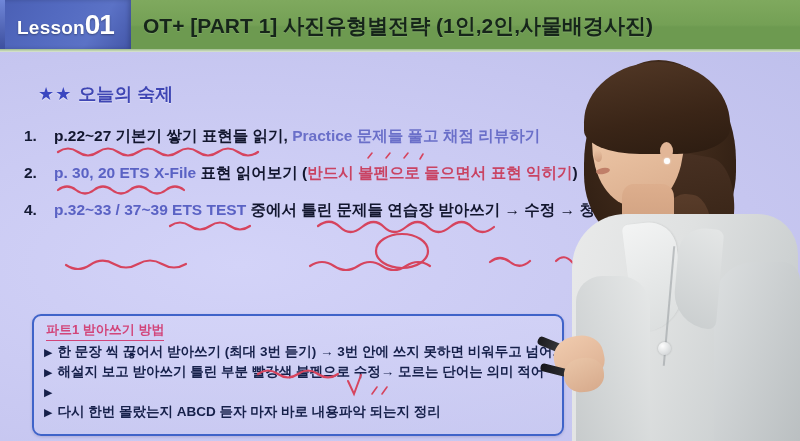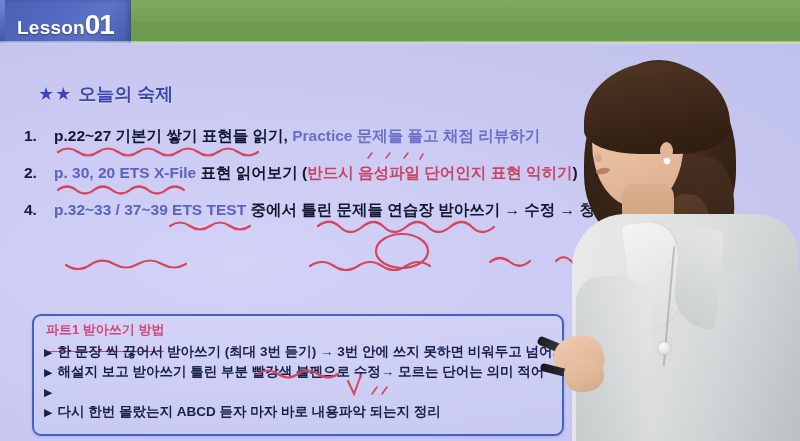--- a/index.html
+++ b/index.html
@@ -7,21 +7,21 @@
     width:800px;height:441px;overflow:hidden;
     font-family:"Liberation Sans","DejaVu Sans",sans-serif;
     background:#c9caf2;
   }
   .screen{position:relative;width:800px;height:441px;overflow:hidden;
     background:
       radial-gradient(ellipse 120% 90% at 30% 60%, #d3d3f8 0%, #c6c6f0 55%, #b9bbe9 100%);
   }
 
   
-  .header{position:absolute;left:0;top:0;width:800px;height:44px;
+  .header{position:absolute;left:0;top:0;width:800px;height:52px;
     background:linear-gradient(180deg,#7fa95e 0%,#74a055 48%,#6d9a50 52%,#6d9a50 100%);
     overflow:hidden;}
   .header:after{content:"";position:absolute;left:0;bottom:0;width:100%;height:3px;
     background:linear-gradient(180deg,rgba(255,255,255,.35),rgba(255,255,255,.75));}
   .badge{position:absolute;left:0;top:0;width:131px;height:49px;
     background:linear-gradient(125deg,#4a5fb4 0%,#536ac0 40%,#5b72c6 70%,#4356a8 100%);
     display:flex;align-items:center;justify-content:center;
     box-shadow:inset -2px 0 4px rgba(0,0,0,.18);}
   .badge:before{content:"";position:absolute;left:0;top:0;width:5px;height:100%;
     background:linear-gradient(180deg,#6f86d8,#3d4f9e);}
@@ -46,21 +46,21 @@
 
   
   .ink{position:absolute;left:0;top:0;width:800px;height:441px;pointer-events:none;}
 
   
   .box{position:absolute;left:32px;top:314px;width:528px;height:118px;
     border:2px solid #3f63c9;border-radius:9px;
     background:linear-gradient(180deg,rgba(214,214,248,.55),rgba(202,203,242,.55));
     box-shadow:0 1px 3px rgba(40,40,90,.18);}
   .box-title{position:absolute;left:12px;top:5px;font-size:13px;font-weight:bold;
-    color:#d2457a;border-bottom:1.5px solid #d2457a;padding-bottom:12px;white-space:nowrap;}
+    color:#d2457a;border-bottom:1.5px solid #d2457a;padding-bottom:1px;white-space:nowrap;}
   .box-lines{position:absolute;left:10px;top:26px;width:512px;}
   .box-line{height:20px;font-size:13.5px;font-weight:bold;color:#16204a;white-space:nowrap;
     display:flex;align-items:center;}
   .tri{color:#16204a;font-size:11px;margin-right:5px;}
 
   
   .person{position:absolute;left:518px;top:46px;width:282px;height:395px;overflow:hidden;}
   .p-hair-back{position:absolute;left:66px;top:14px;width:152px;height:190px;
     background:radial-gradient(ellipse at 48% 36%,#4d3425 0%,#3a2618 55%,#2b1b11 100%);
     border-radius:52% 54% 44% 46%/58% 56% 44% 42%;}
@@ -128,29 +128,30 @@
 <body>
 
 <div class="screen">
 
   <div class="header">
     <div class="badge">
       <span class="badge-txt">
         <span class="badge-word">Lesson</span><span class="badge-num">01</span>
       </span>
     </div>
+    <div class="header-title">OT+ [PART 1] 사진유형별전략 (1인,2인,사물배경사진)</div>
   </div>
 
   <div class="sec-head">
     <span class="stars">★★</span><span>오늘의 숙제</span>
   </div>
 
   <div class="list" id="hw-list">
       <div class="row"><span class="num">1.</span><span style="color: rgb(18, 22, 46);">p.22~27 기본기 쌓기 표현들 읽기,</span><span style="color: rgb(106, 111, 201);"> Practice 문제들 풀고 채점 리뷰하기</span></div>
-      <div class="row"><span class="num">2.</span><span style="color: rgb(90, 98, 196);">p. 30, 20 ETS X-File</span><span style="color: rgb(18, 22, 46); margin-top: 14px;"> 표현 읽어보기 (</span><span style="color: rgb(201, 67, 99);">반드시 음성파일 단어인지 표현 익히기</span><span style="color: rgb(18, 22, 46);">)</span></div>
+      <div class="row"><span class="num">2.</span><span style="color: rgb(90, 98, 196);">p. 30, 20 ETS X-File</span><span style="color: rgb(18, 22, 46); margin-top: 14px;"> 표현 읽어보기 (</span><span style="color: rgb(201, 67, 99);">반드시 볼펜으로 들으면서 표현 익히기</span><span style="color: rgb(18, 22, 46);">)</span></div>
       <div class="row"><span class="num">4.</span><span style="color: rgb(90, 98, 196);">p.32~33  / 37~39 ETS TEST</span><span style="color: rgb(18, 22, 46);"> 중에서 틀린 문제들 연습장 받아쓰기 → 수정 → 청취</span></div>
     </div>
 
   <div class="box">
     <div class="box-title">파트1 받아쓰기 방법</div>
     <div class="box-lines" id="box-lines">
         <div class="box-line">
           <span class="tri">▶</span>
           <span>한 문장 씩 끊어서 받아쓰기 (최대 3번 듣기) → 3번 안에 쓰지 못하면 비워두고 넘어가자!</span>
         </div>

